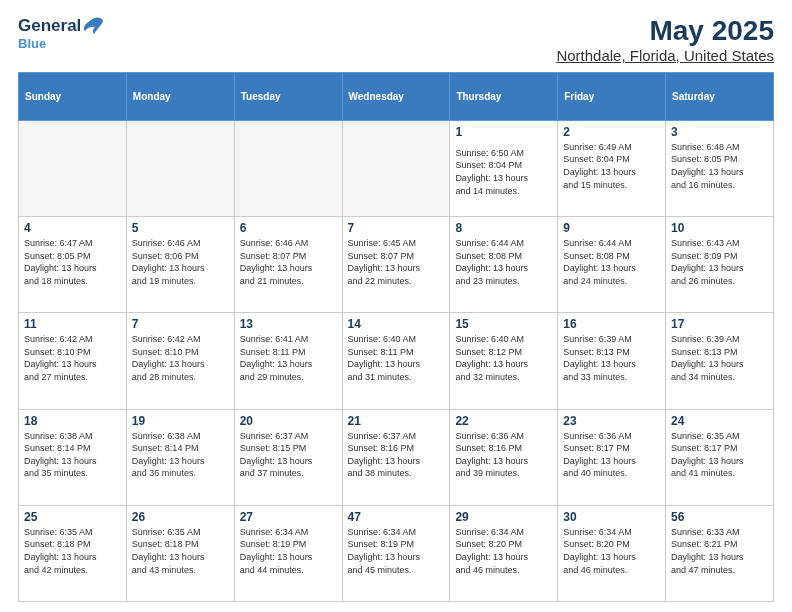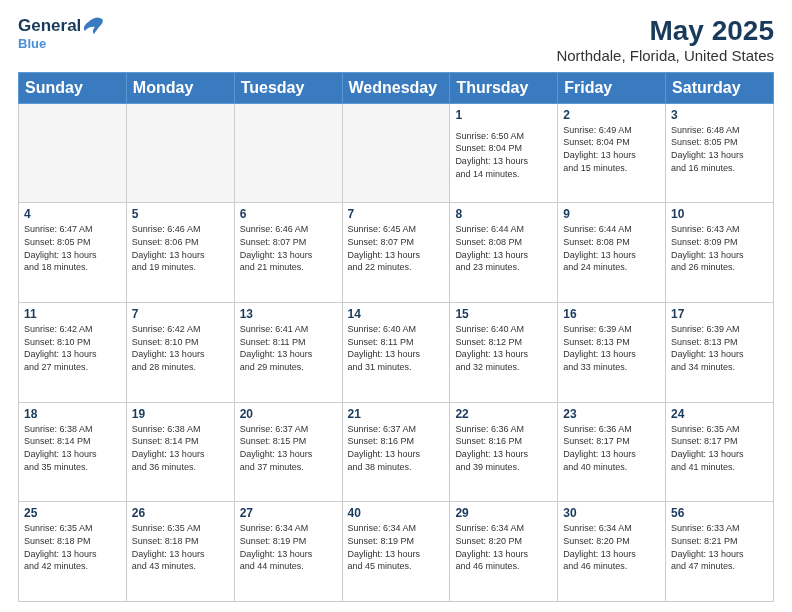--- a/index.html
+++ b/index.html
@@ -33,33 +33,34 @@
     }
     .main-title {
       font-size: 28px;
       font-weight: bold;
       color: #1a3a5c;
       line-height: 1.1;
     }
     .subtitle {
       font-size: 15px;
       color: #333;
+      text-decoration: underline;
     }
     table {
       width: 100%;
       border-collapse: collapse;
       flex: 1;
     }
     th {
       background: #3a7abf;
       color: #fff;
-      font-size: 16px;
+      font-size: 10px;
       font-weight: bold;
       text-align: left;
-      padding: 6px 6px;
+      padding: 18px 6px;
       border: 1px solid #5a9ad4;
       width: calc(100% / 7);
     }
     td {
       border: 1px solid #ccc;
       vertical-align: top;
       padding: 4px 5px;
       width: calc(100% / 7);
       background: #fff;
       font-size: 9.5px;
@@ -328,21 +329,21 @@
 and 43 minutes.</div>
           </td>
           <td>
             <span class="day-num">27</span>
             <div class="day-info" style="white-space: pre-line;">Sunrise: 6:34 AM
 Sunset: 8:19 PM
 Daylight: 13 hours
 and 44 minutes.</div>
           </td>
           <td>
-            <span class="day-num">40</span>
+            <span class="day-num">47</span>
             <div class="day-info" style="white-space: pre-line;">Sunrise: 6:34 AM
 Sunset: 8:19 PM
 Daylight: 13 hours
 and 45 minutes.</div>
           </td>
           <td>
             <span class="day-num">29</span>
             <div class="day-info" style="white-space: pre-line;">Sunrise: 6:34 AM
 Sunset: 8:20 PM
 Daylight: 13 hours

